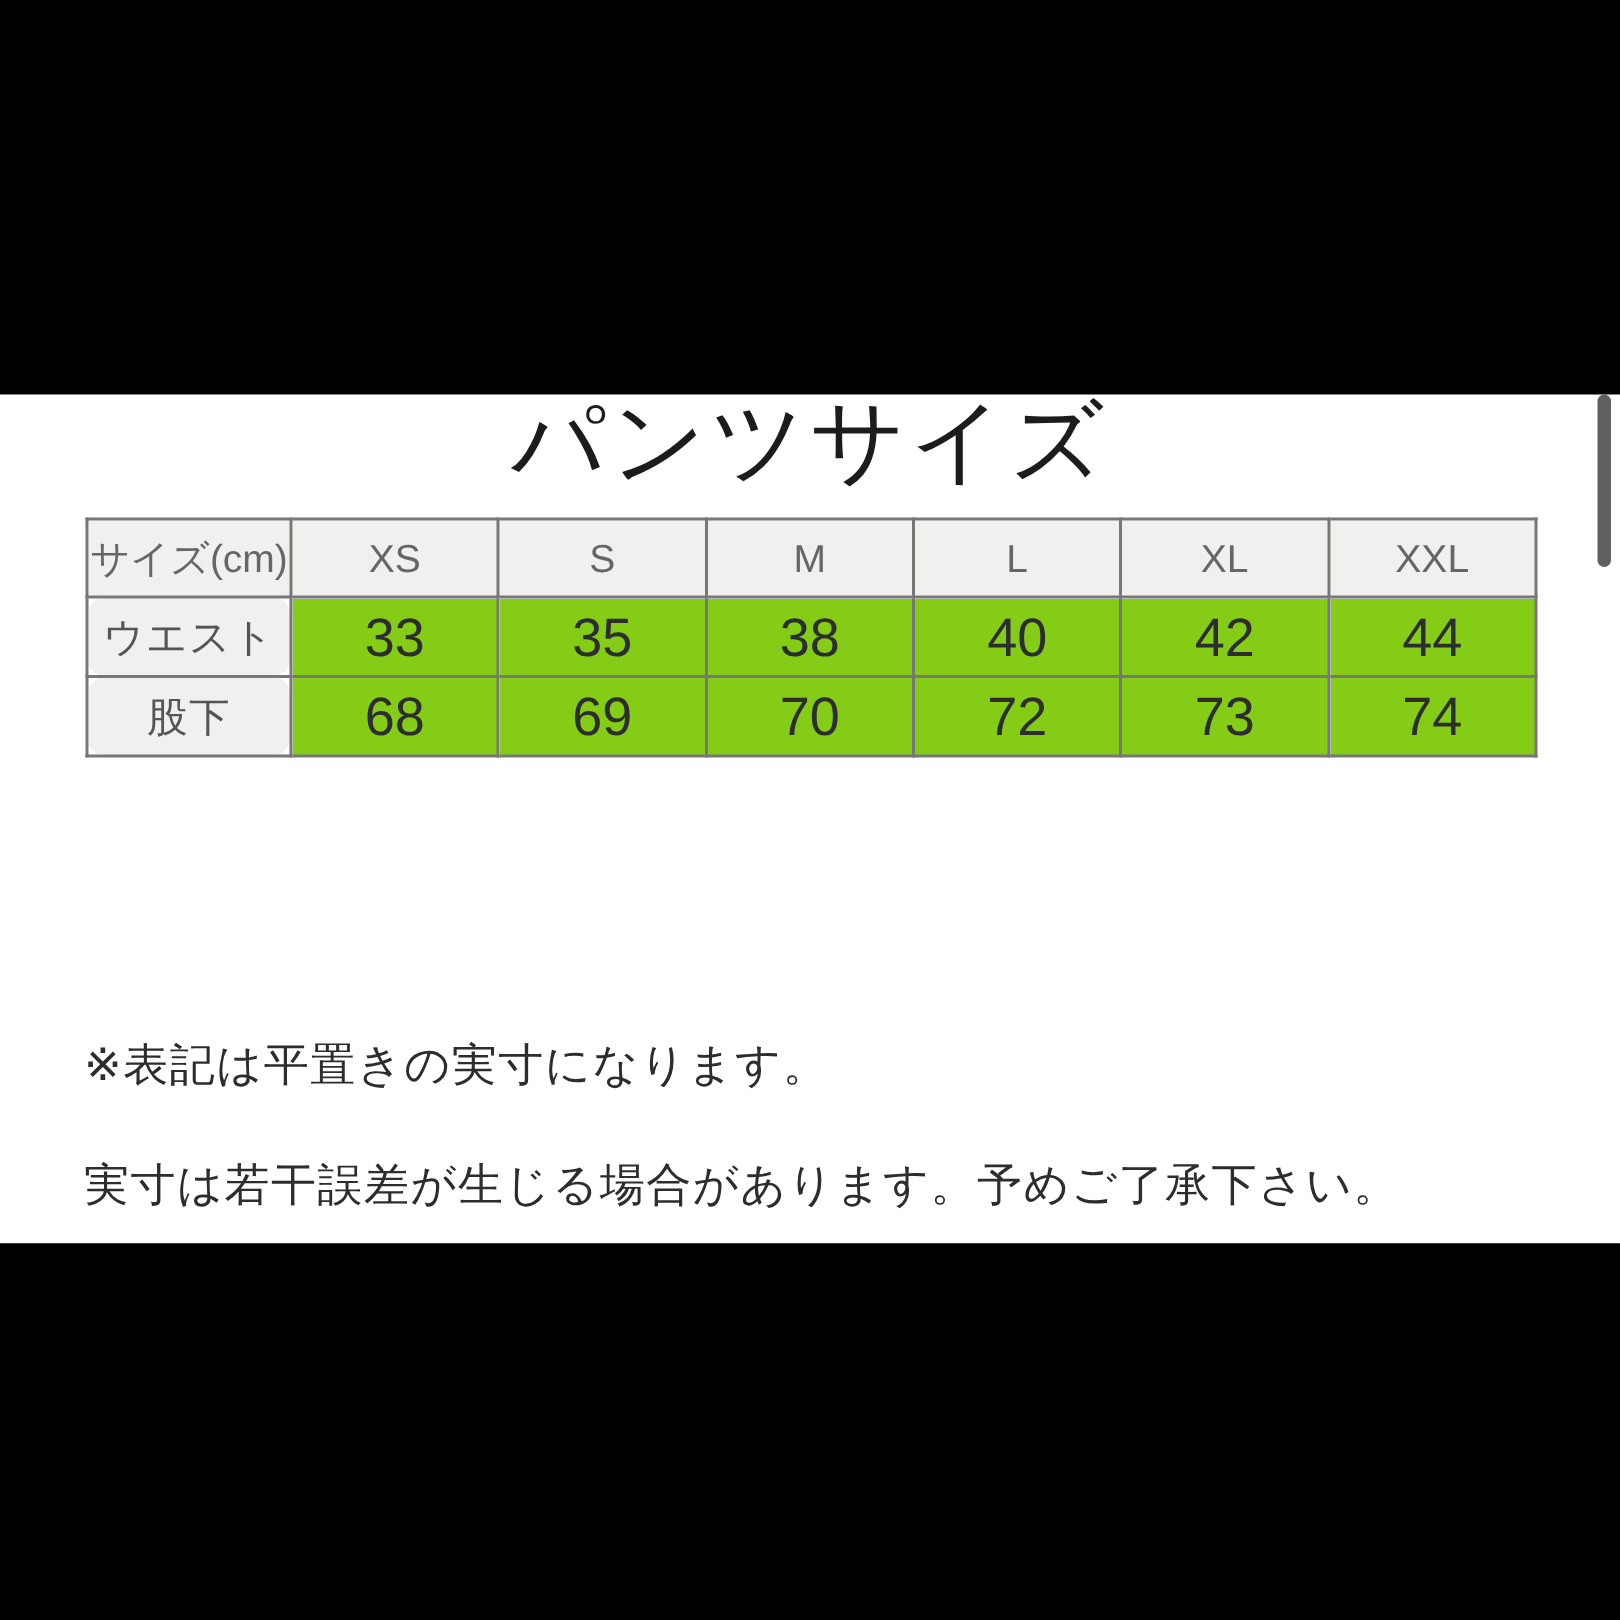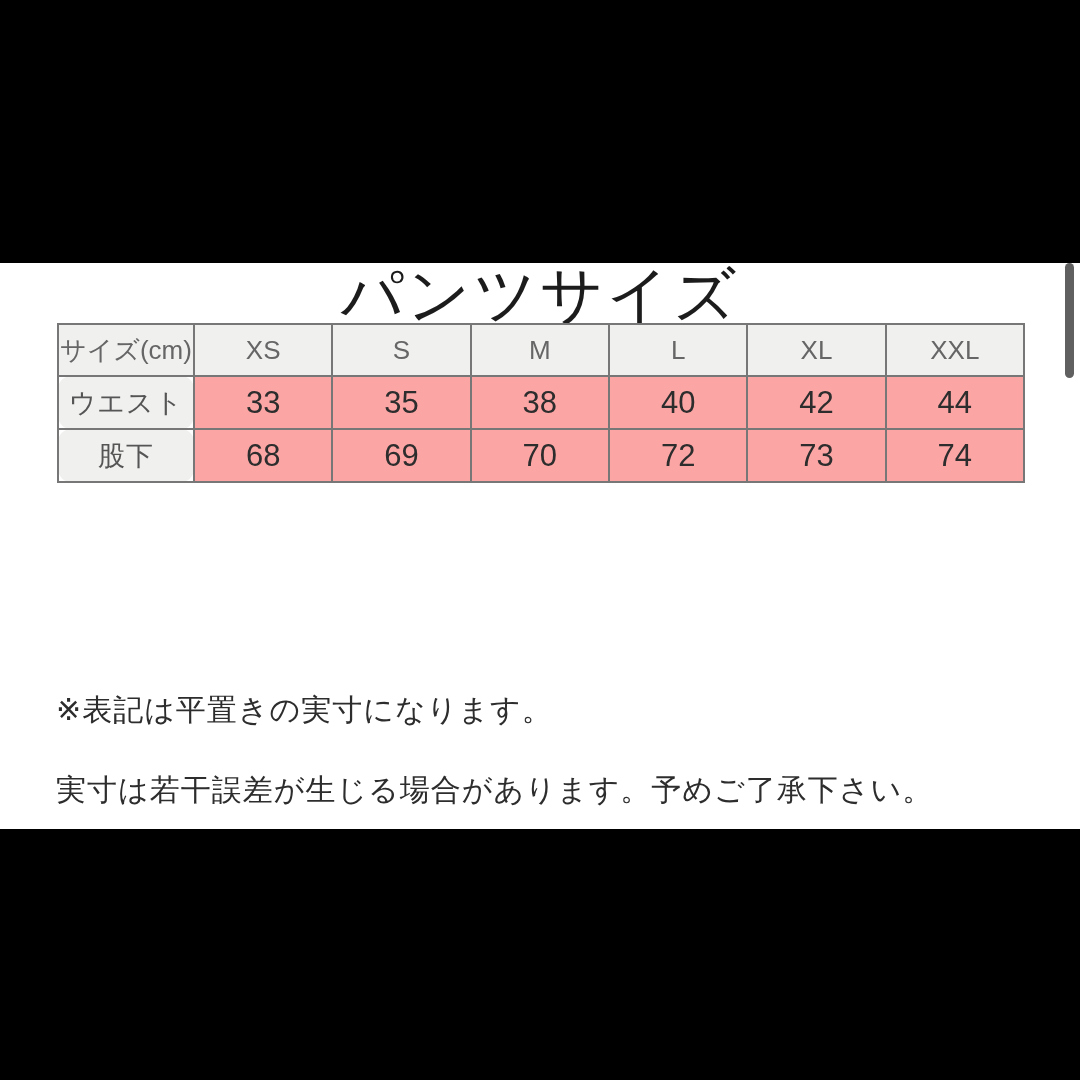--- a/index.html
+++ b/index.html
@@ -45,21 +45,21 @@
     font-size: 62px;
     font-weight: 500;
     letter-spacing: 3px;
     color: #1c1c1c;
     line-height: 88px;
     white-space: nowrap;
   }
 
   table.size-table {
     position: absolute;
-    top: 60px;
+    top: 82px;
     left: 57px;
     width: 968px;
     border-collapse: collapse;
     table-layout: fixed;
   }
   table.size-table col.label-col { width: 136px; }
   table.size-table th,
   table.size-table td {
     border: 2px solid #777777;
     text-align: center;
@@ -78,23 +78,23 @@
   }
   table.size-table tbody th {
     background: #f0f0ef;
     color: #555555;
     font-weight: normal;
     font-size: 27px;
     letter-spacing: 1px;
     border-radius: 13px;
   }
   table.size-table tbody td {
-    background: #fca5a5;
+    background: #84cc16;
     color: #2d2d2d;
-    font-size: 31px;
+    font-size: 36px;
   }
 
   .note {
     position: absolute;
     left: 56px;
     margin: 0;
     font-size: 30px;
     color: #2d2d2d;
     letter-spacing: 1px;
     white-space: nowrap;

